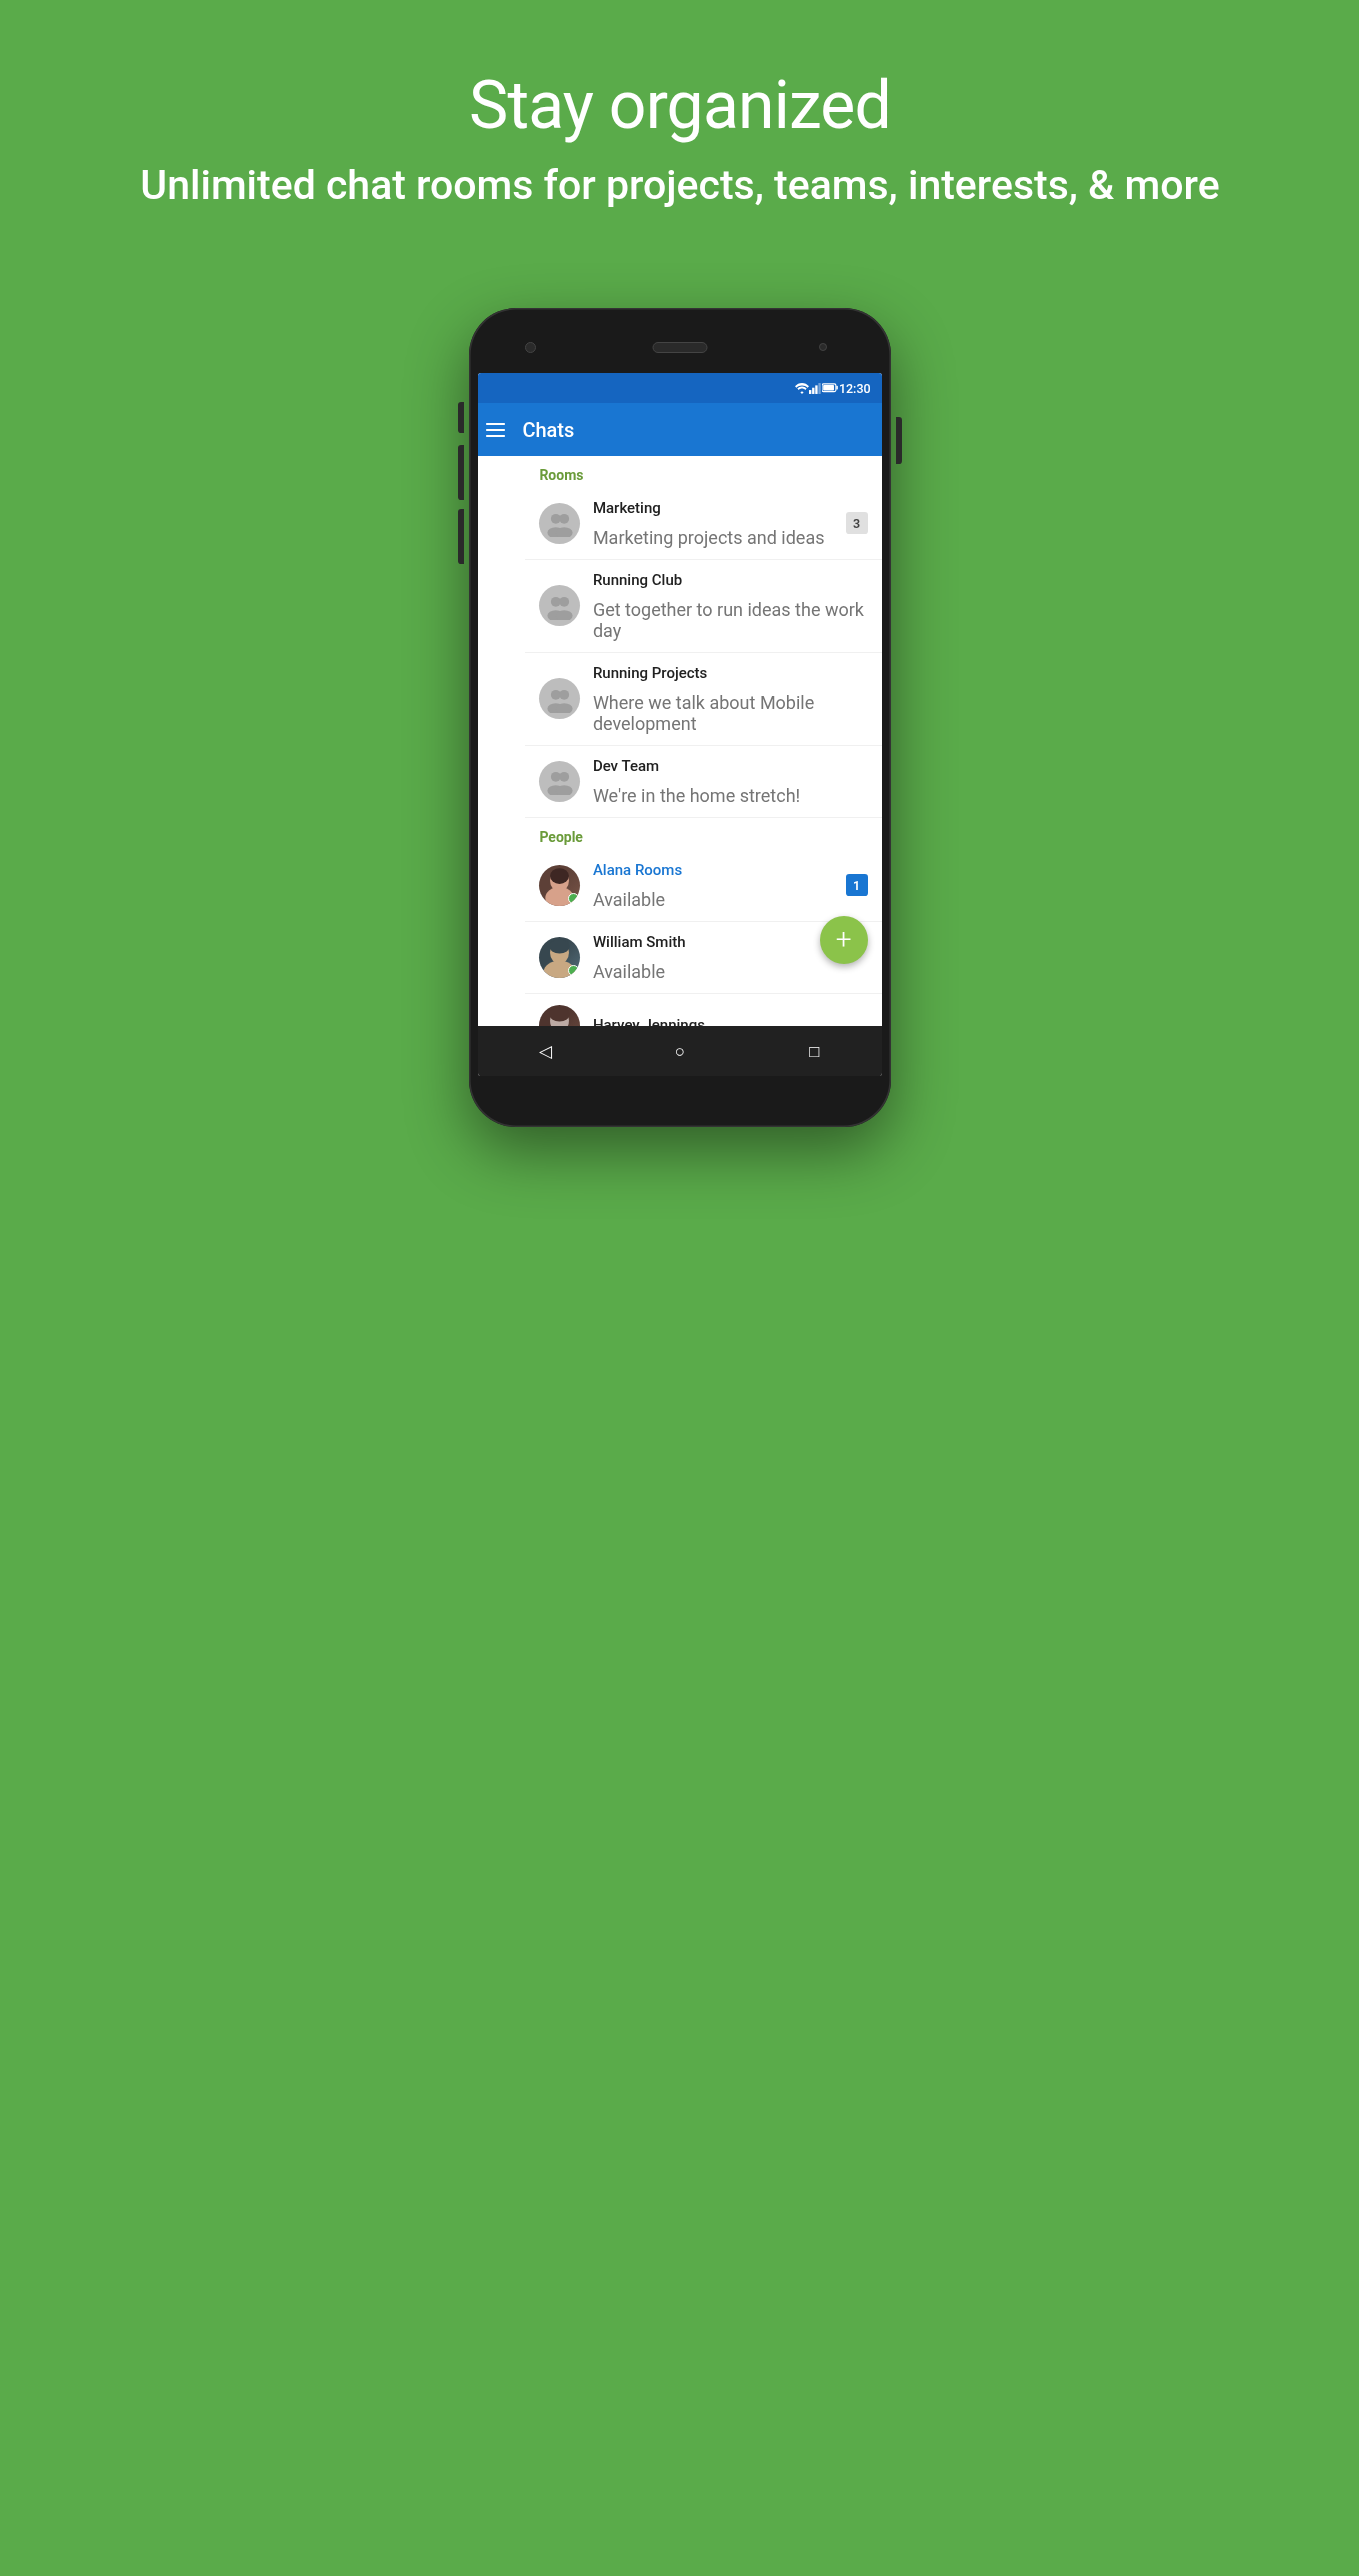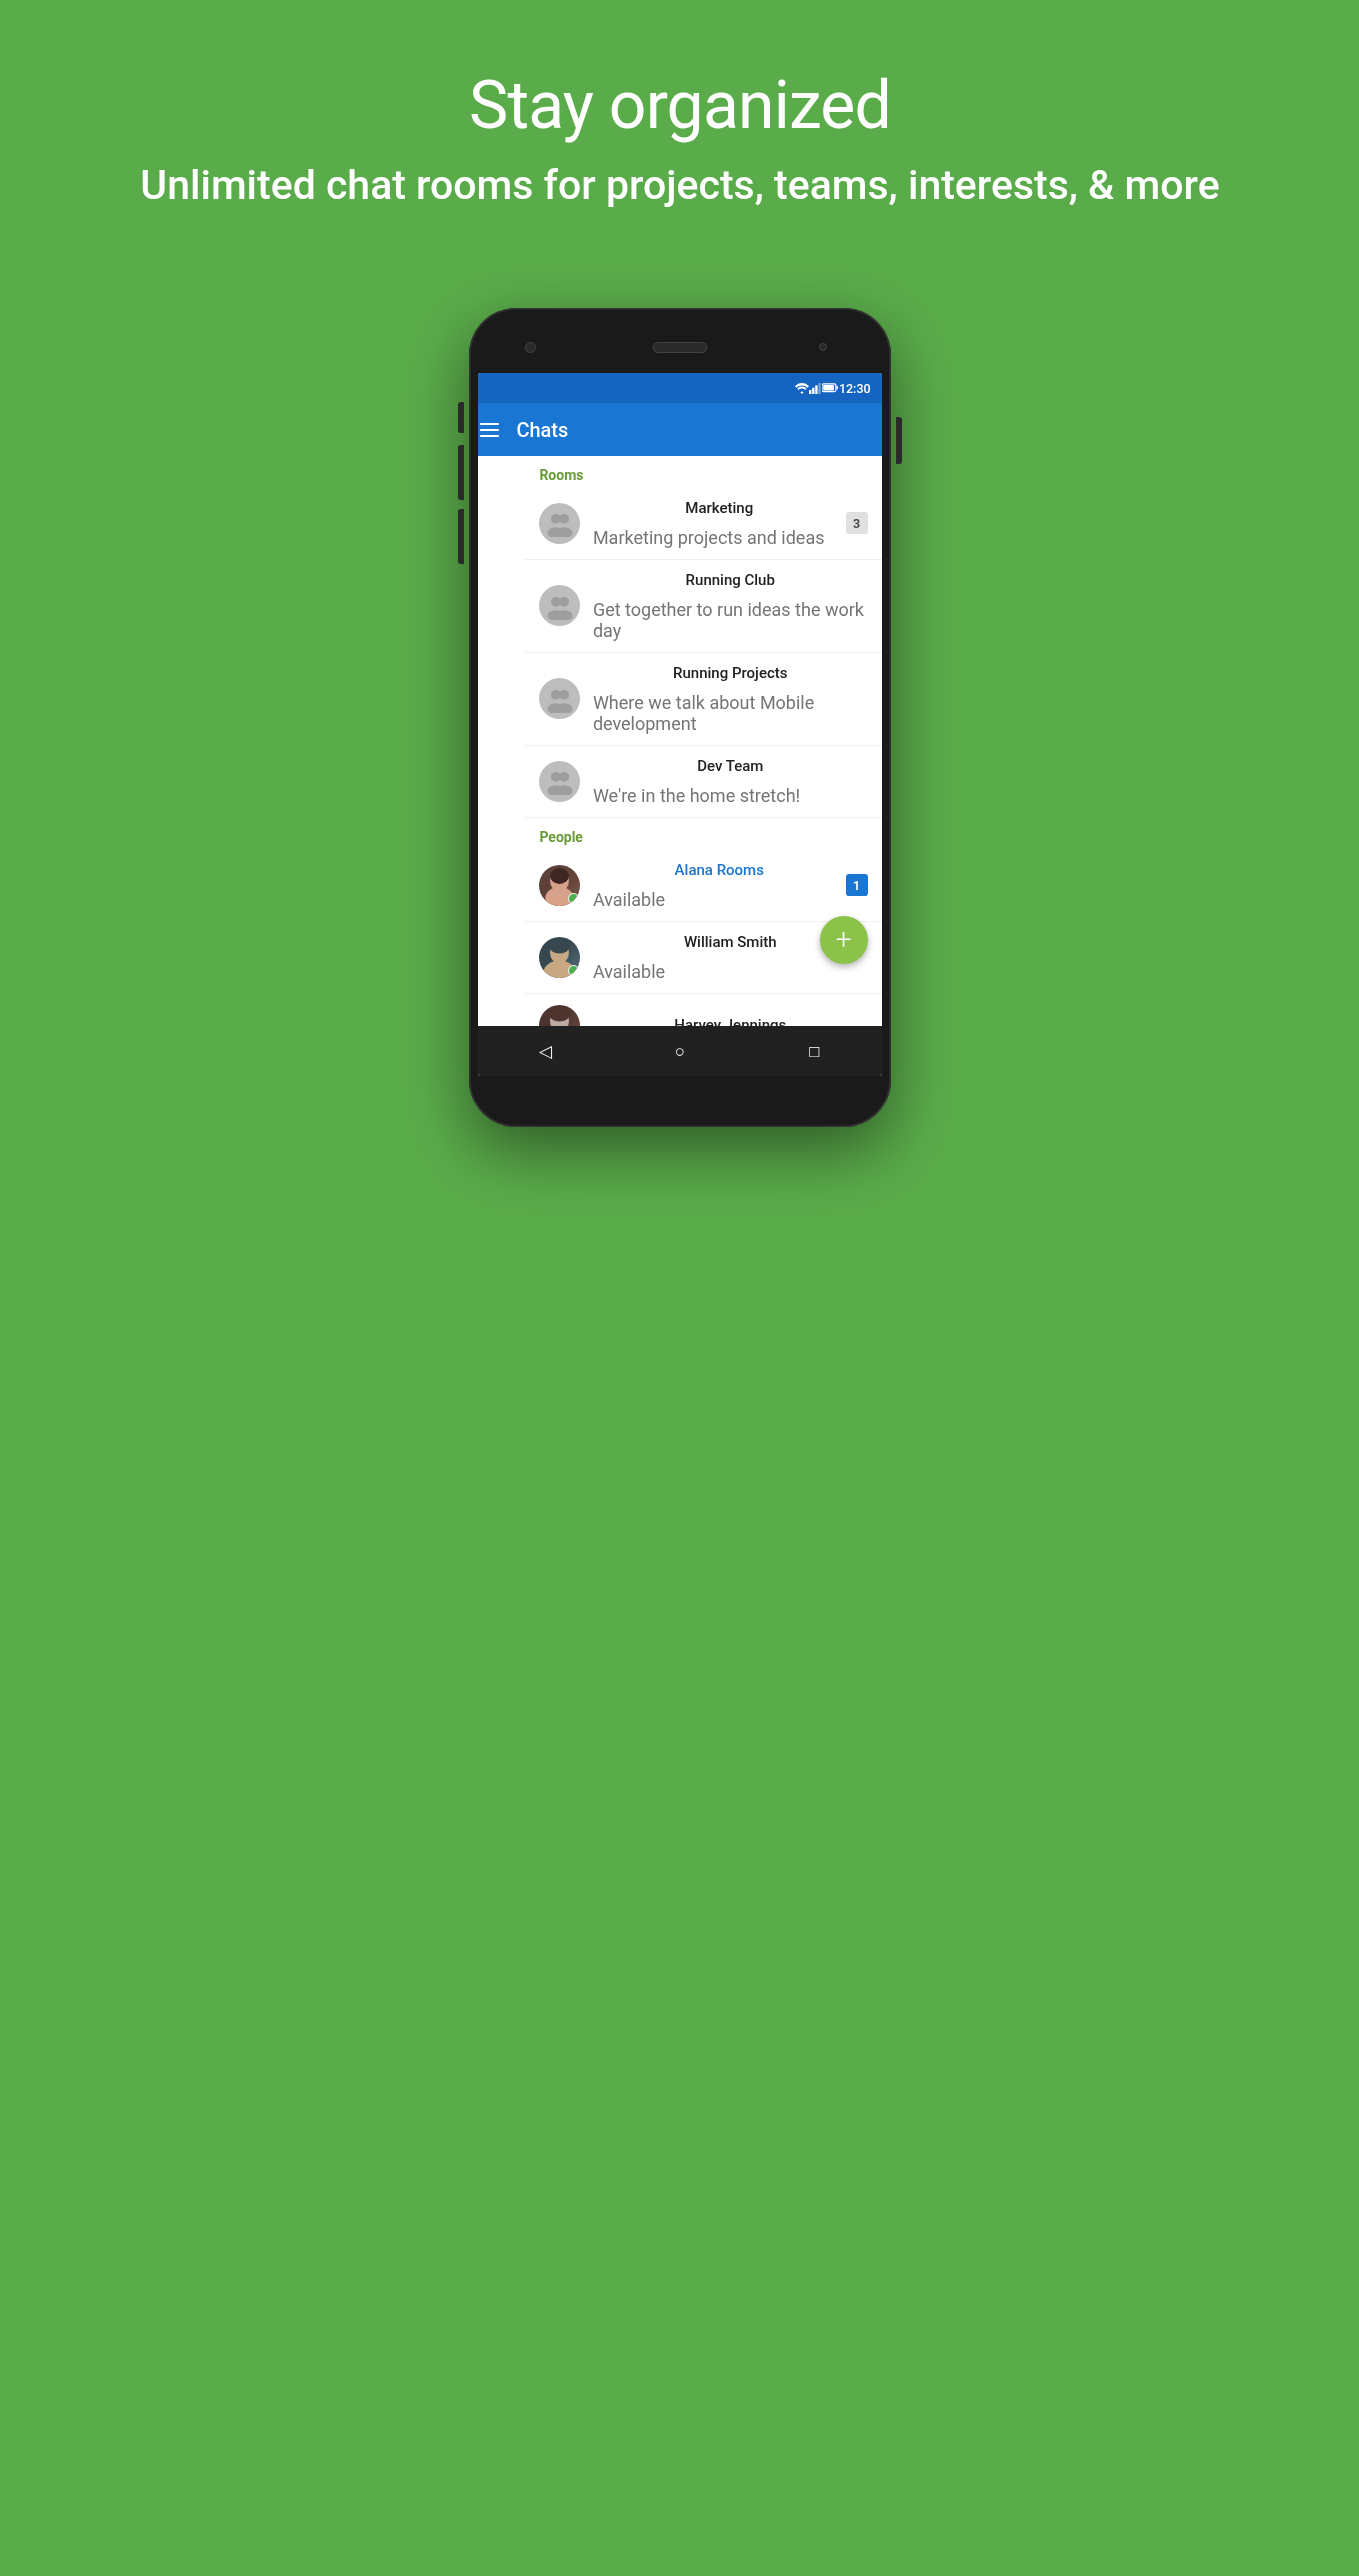--- a/index.html
+++ b/index.html
@@ -127,21 +127,21 @@
       font-size: 12.5px;
       font-weight: 500;
     }
 
     
     .app-bar {
       background: #1976d2;
       height: 53px;
       display: flex;
       align-items: center;
-      padding: 0 2px;
+      padding: 0 8px;
       gap: 17px;
       flex-shrink: 0;
     }
 
     .hamburger-icon {
       display: flex;
       flex-direction: column;
       gap: 3.9px;
       cursor: pointer;
     }
@@ -206,21 +206,20 @@
     }
 
     .item-text {
       flex: 1;
     }
 
     .item-name {
       font-size: 15px;
       font-weight: 500;
       color: #212121;
-      text-align: center;
     }
 
     .item-name.blue {
       color: #1976d2;
     }
 
     .item-desc {
       font-size: 18px;
       color: #757575;
       margin-top: 10px;

